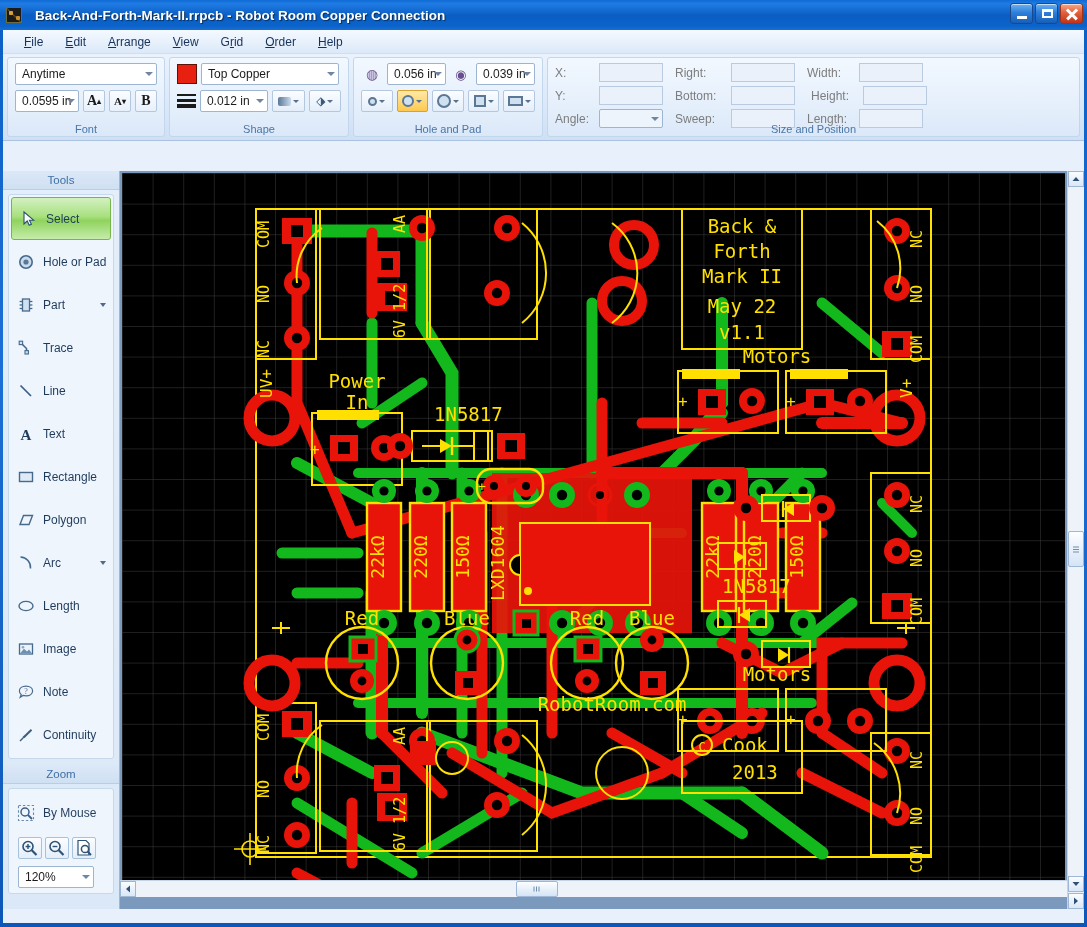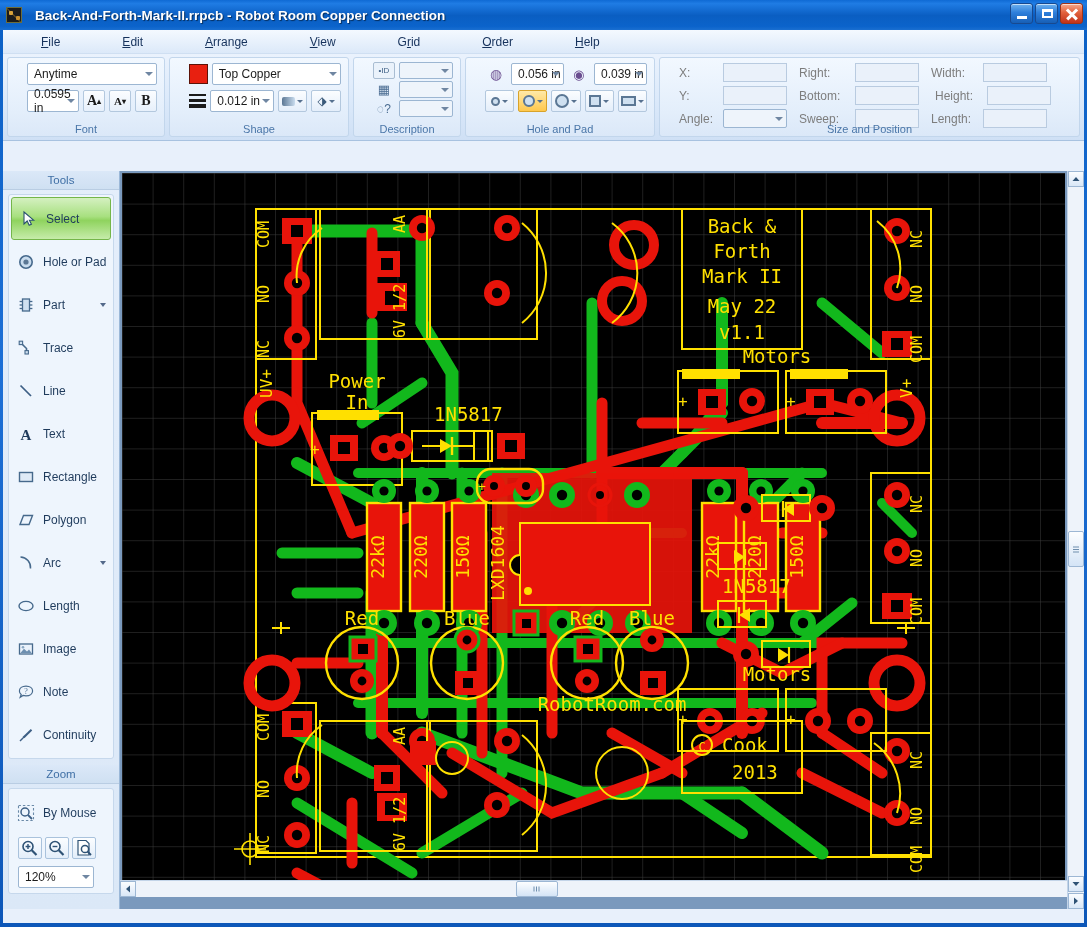--- a/index.html
+++ b/index.html
@@ -44,34 +44,34 @@
   .wb.max i{left:6px;top:5px;width:11px;height:9px;background:transparent;border:2px solid #fff;border-top-width:3px;box-sizing:border-box;}
   .wb.close i.a,.wb.close i.b{left:4px;top:9px;width:14px;height:2.6px;}
   .wb.close i.a{transform:rotate(45deg);} .wb.close i.b{transform:rotate(-45deg);}
 
   
   .client{
     position:absolute;left:3px;top:30px;width:1081px;height:893px;
     background:#e8f0fb;box-sizing:border-box;
   }
   
-  .menubar{height:23px;background:linear-gradient(180deg,#f4f9ff,#dce9f9);display:flex;align-items:center;padding-left:27px;border-bottom:1px solid #cfdff2;gap:40px;}
+  .menubar{height:23px;background:linear-gradient(180deg,#f4f9ff,#dce9f9);display:flex;align-items:center;padding-left:10px;border-bottom:1px solid #cfdff2;}
   .menubar span{padding:3px 11px;color:#16325c;font-size:12px;cursor:default;}
   .menubar span u{text-decoration:underline;}
 
   
   .ribbon{
     height:87px;position:relative;
     background:linear-gradient(180deg,#eaf2fd 0%,#dbe9fa 55%,#cfe0f5 100%);
     border-bottom:1px solid #a8c2e0;display:flex;padding:3px 4px 0 4px;box-sizing:border-box;gap:4px;
   }
   .grp{
     position:relative;border:1px solid #c2d6ec;border-radius:3px;
     background:linear-gradient(180deg,#f2f8ff 0%,#e3eefb 70%,#dbe8f8 100%);
-    padding:5px 7px 0 19px;box-sizing:border-box;height:80px;
+    padding:5px 7px 0 7px;box-sizing:border-box;height:80px;
   }
   .grp .glabel{
     position:absolute;left:0;right:0;bottom:1px;text-align:center;
     color:#4a76a8;font-size:11px;
   }
   .row{display:flex;align-items:center;gap:4px;margin-bottom:5px;}
   .combo{
     height:22px;background:#fff;border:1px solid #9cb6d2;border-radius:2px;
     display:flex;align-items:center;box-sizing:border-box;
     font-size:12px;color:#1b1b1b;padding-left:6px;position:relative;
@@ -237,44 +237,20 @@
               <span class="arw2"></span>
           </div>
           <div class="padbtn">
             <span style="font-size:12px;color:#3b5a7a;">⬗</span>
               <span class="arw2"></span>
           </div>
         </div>
         <div class="glabel">Shape</div>
       </div>
 
-      <div class="grp" style="width:108px;padding-top:4px;">
-        <div class="row" style="margin-bottom:2px;">
-          <div class="tbtn" style="width:20px;height:17px;border:1px solid #a9bdd2;border-radius:2px;font-size:8px;color:#4a6versus;background:#eaf2fb;color:#3d5f85;">•ID</div>
-          <div class="combo dim" style="width:78px;height:17px;">
-              <span></span>
-              <span class="arw"></span>
-            </div>
-        </div>
-        <div class="row" style="margin-bottom:2px;">
-          <div class="tbtn" style="width:20px;height:17px;font-size:13px;color:#4a6versus;color:#4b6d92;">▦</div>
-          <div class="combo dim" style="width:78px;height:17px;">
-              <span></span>
-              <span class="arw"></span>
-            </div>
-        </div>
-        <div class="row" style="margin-bottom:2px;">
-          <div class="tbtn" style="width:20px;height:17px;font-size:12px;color:#4b6d92;">◌?</div>
-          <div class="combo dim" style="width:78px;height:17px;">
-              <span></span>
-              <span class="arw"></span>
-            </div>
-        </div>
-        <div class="glabel">Description</div>
-      </div>
 
       <div class="grp" style="width:190px;">
         <div class="row">
           <div class="tbtn" style="width:18px;color:#6a4d8f;font-size:14px;">◍</div>
           <div class="combo" style="width:72px;">
               <span>0.056 in</span>
               <span class="arw"></span>
             </div>
           <div class="tbtn" style="width:18px;color:#6a4d8f;font-size:13px;">◉</div>
           <div class="combo" style="width:72px;">

